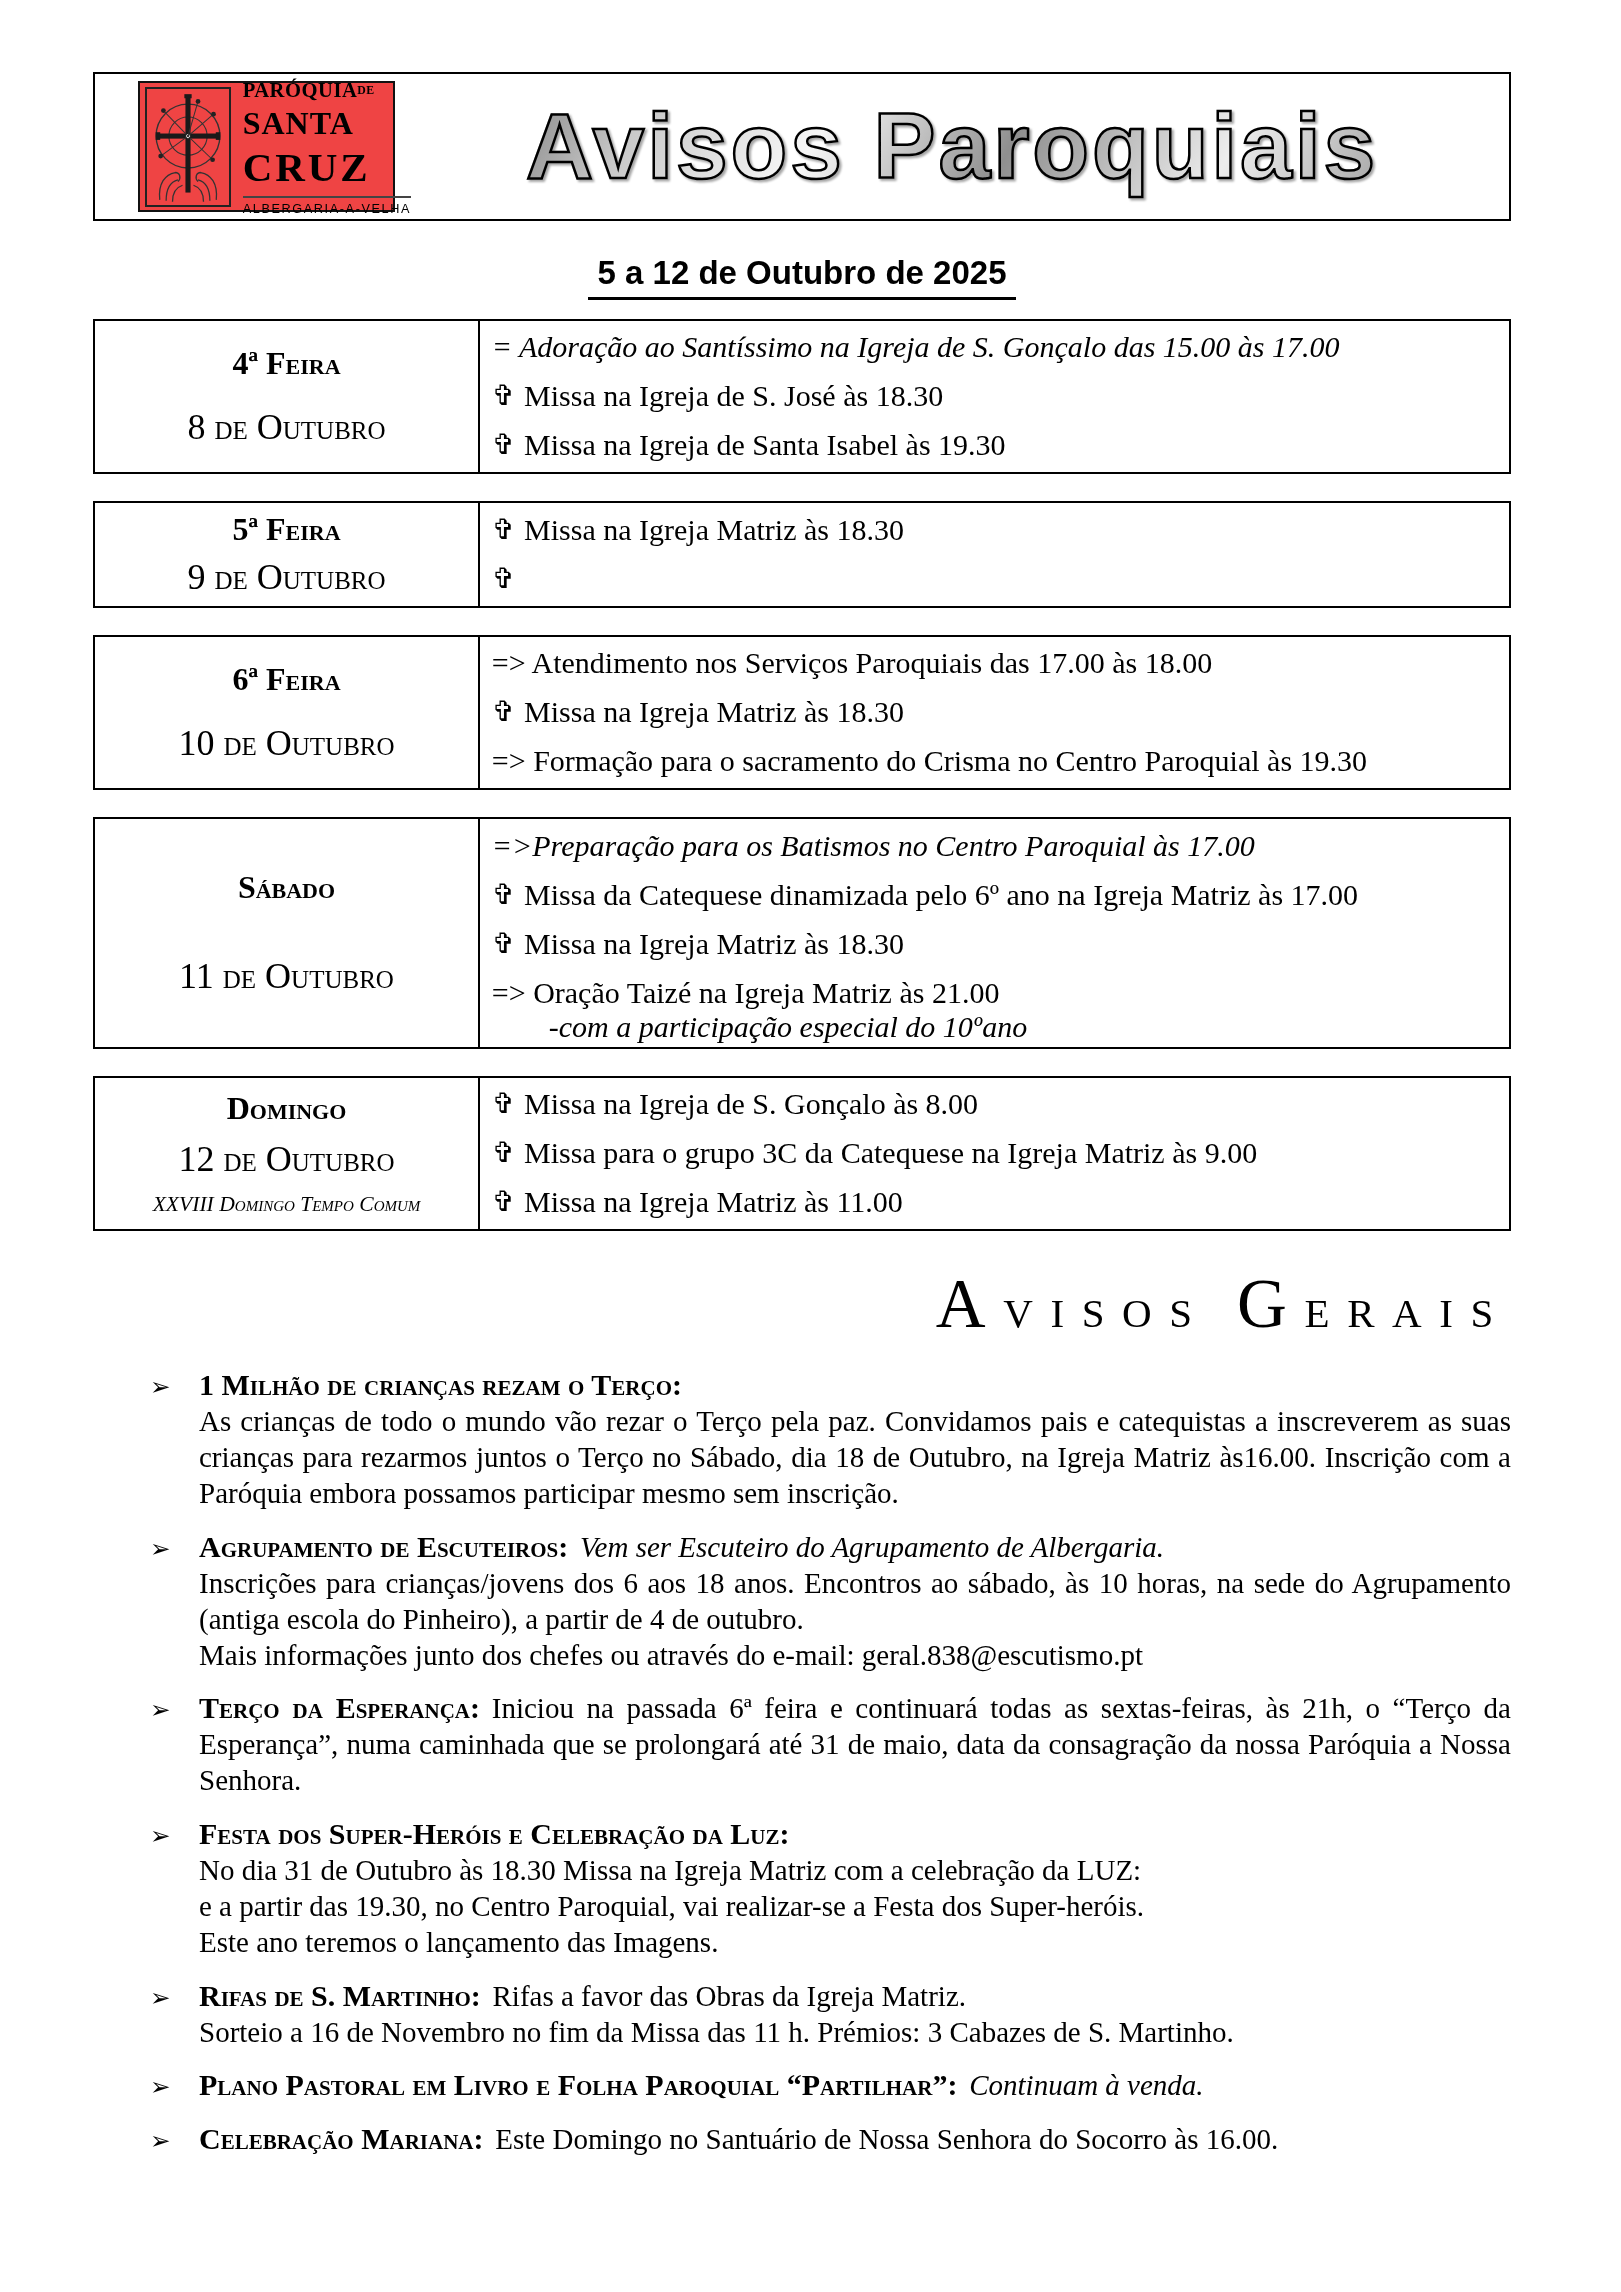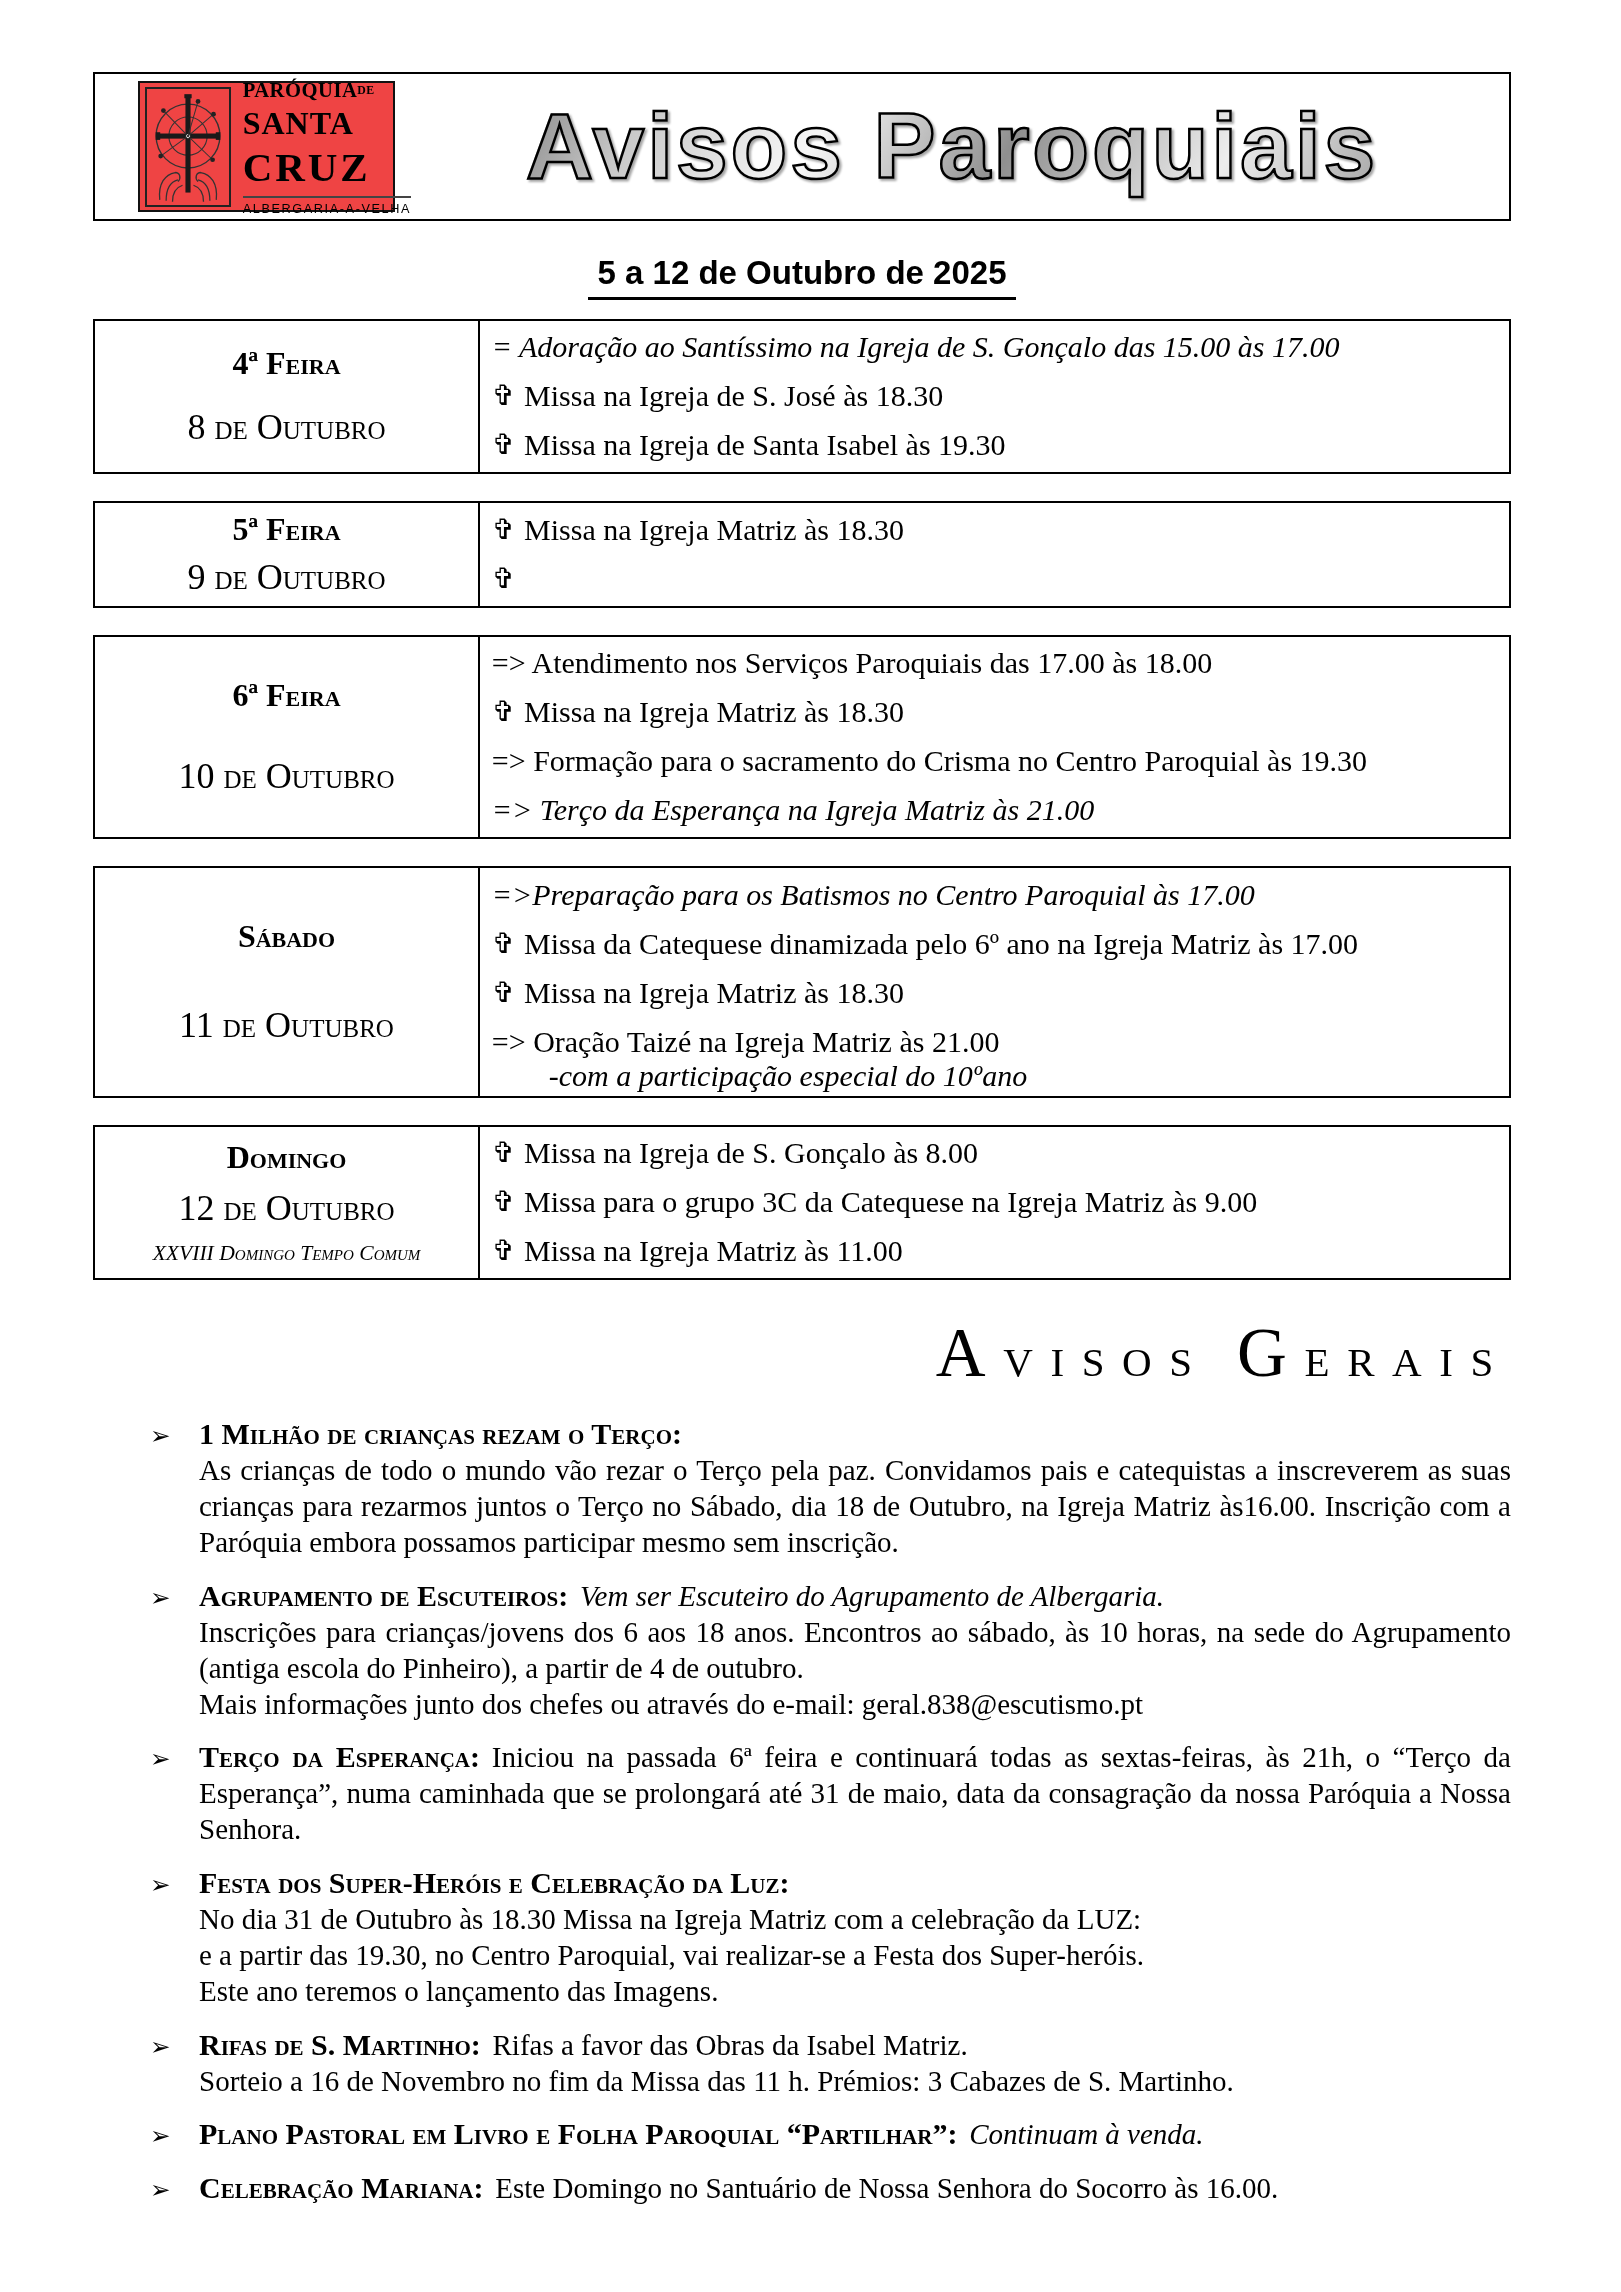--- a/index.html
+++ b/index.html
@@ -236,23 +236,20 @@
       <div class="sched-line">
           <span>=&gt; Atendimento nos Serviços Paroquiais das 17.00 às 18.00</span>
         </div>
       <div class="sched-line">
           <span class="cross-icon">✞</span>
           <span>Missa na Igreja Matriz às 18.30</span>
         </div>
       <div class="sched-line">
           <span>=&gt; Formação para o sacramento do Crisma no Centro Paroquial às 19.30</span>
         </div>
-      <div class="sched-line italic">
-          <span>=&gt; Terço da Esperança na Igreja Matriz às 21.00</span>
-        </div>
     </div>
   </div>
 
   <div class="sched-table">
     <div class="sched-day">
       <div class="day-name">Sábado</div>
       <div class="day-date">11 de Outubro</div>
     </div>
     <div class="sched-lines">
       <div class="sched-line italic">
@@ -333,21 +330,21 @@
         <div><span class="notice-head">Festa dos Super-Heróis e Celebração da Luz:</span></div>
         <div>No dia 31 de Outubro às 18.30 Missa na Igreja Matriz com a celebração da LUZ:</div>
         <div>e a partir das 19.30, no Centro Paroquial, vai realizar-se a Festa dos Super-heróis.</div>
         <div>Este ano teremos o lançamento das Imagens.</div>
       </div>
     </div>
 
     <div class="notice">
       <div class="notice-marker">➢</div>
       <div class="notice-content">
-        <div><span class="notice-head">Rifas de S. Martinho:</span><span>Rifas a favor das Obras da Isabel Matriz.</span></div>
+        <div><span class="notice-head">Rifas de S. Martinho:</span><span>Rifas a favor das Obras da Igreja Matriz.</span></div>
         <div>Sorteio a 16 de Novembro no fim da Missa das 11 h. Prémios: 3 Cabazes de S. Martinho.</div>
       </div>
     </div>
 
     <div class="notice">
       <div class="notice-marker">➢</div>
       <div class="notice-content">
         <div><span class="notice-head">Plano Pastoral em Livro e Folha Paroquial “Partilhar”:</span><span class="italic">Continuam à venda.</span></div>
       </div>
     </div>

